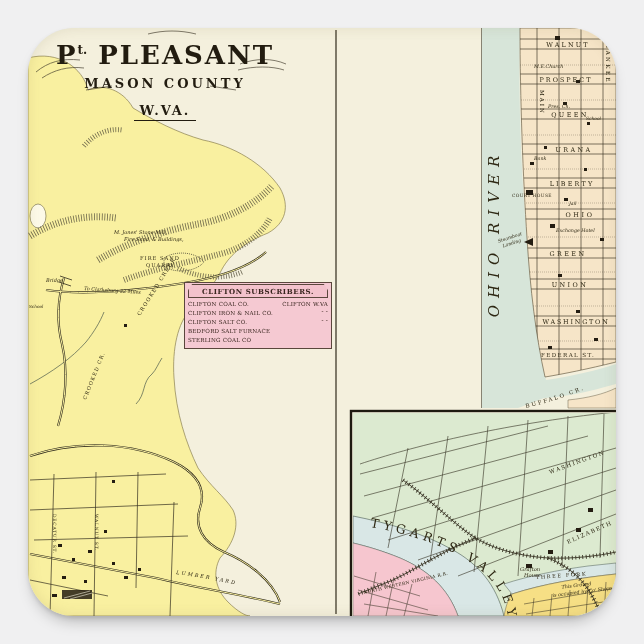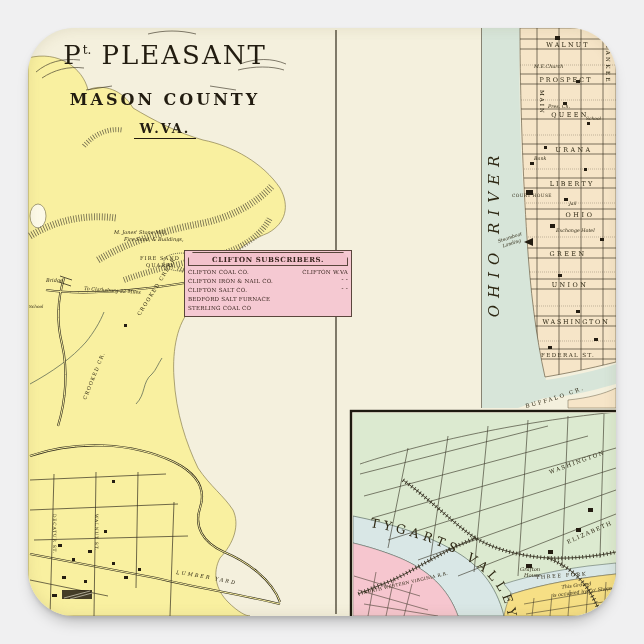--- a/index.html
+++ b/index.html
@@ -6,27 +6,27 @@
   body{width:644px;height:644px;background:#f0f0f1;font-family:"DejaVu Serif",serif;}
   .scene{position:relative;width:644px;height:644px;overflow:hidden;}
   .sticker{position:absolute;left:28px;top:28px;width:588px;height:588px;
            border-radius:46px;overflow:hidden;background:#f4f0dd;
            box-shadow:0 10px 16px -6px rgba(0,0,0,.28), 0 2px 4px rgba(0,0,0,.10);}
   .sticker-shadow{position:absolute;left:28px;top:28px;width:588px;height:588px;border-radius:46px;
            box-shadow:inset 0 0 14px rgba(120,108,60,.14);pointer-events:none;z-index:5;}
   svg.map{position:absolute;left:0;top:0;}
   svg text{fill:#2e2814;}
   .title-block{position:absolute;left:20px;top:14px;width:234px;text-align:center;color:#221c10;z-index:2;}
-  .t1{font-size:26px;font-weight:normal;letter-spacing:2px;line-height:1.05;}
+  .t1{font-size:26px;font-weight:bold;letter-spacing:2px;line-height:1.05;}
   .t1 sup{font-size:12px;letter-spacing:0;}
-  .t2{font-size:16px;font-weight:bold;letter-spacing:3px;margin-top:21px;}
+  .t2{font-size:13px;font-weight:bold;letter-spacing:3px;margin-top:7px;}
   .t3wrap{margin-top:9px;}
   .t3{font-size:13px;font-weight:bold;letter-spacing:2px;display:inline-block;
       border-bottom:1.5px solid #221c10;padding:0 6px 2px;}
-  .subs{position:absolute;left:156px;top:222px;width:168px;background:#f5c9d2;
+  .subs{position:absolute;left:156px;top:254px;width:148px;background:#f5c9d2;
         border:1px solid #5a463c;padding:1px 3px 3px;box-sizing:border-box;z-index:2;
         color:#38251e;}
   .subs-header{border:1px solid #5a463c;background:#f3c2cc;text-align:center;font-size:7px;
         font-weight:bold;letter-spacing:.6px;padding:2px 0 1px;
         clip-path:polygon(3% 0,97% 0,100% 45%,100% 100%,0 100%,0 45%);margin-bottom:2px;}
   .subs-row{display:flex;justify-content:space-between;font-size:5.6px;line-height:1.6;
         letter-spacing:.2px;white-space:nowrap;}
   .bld{fill:#241d12;}
 </style>
 </head>

